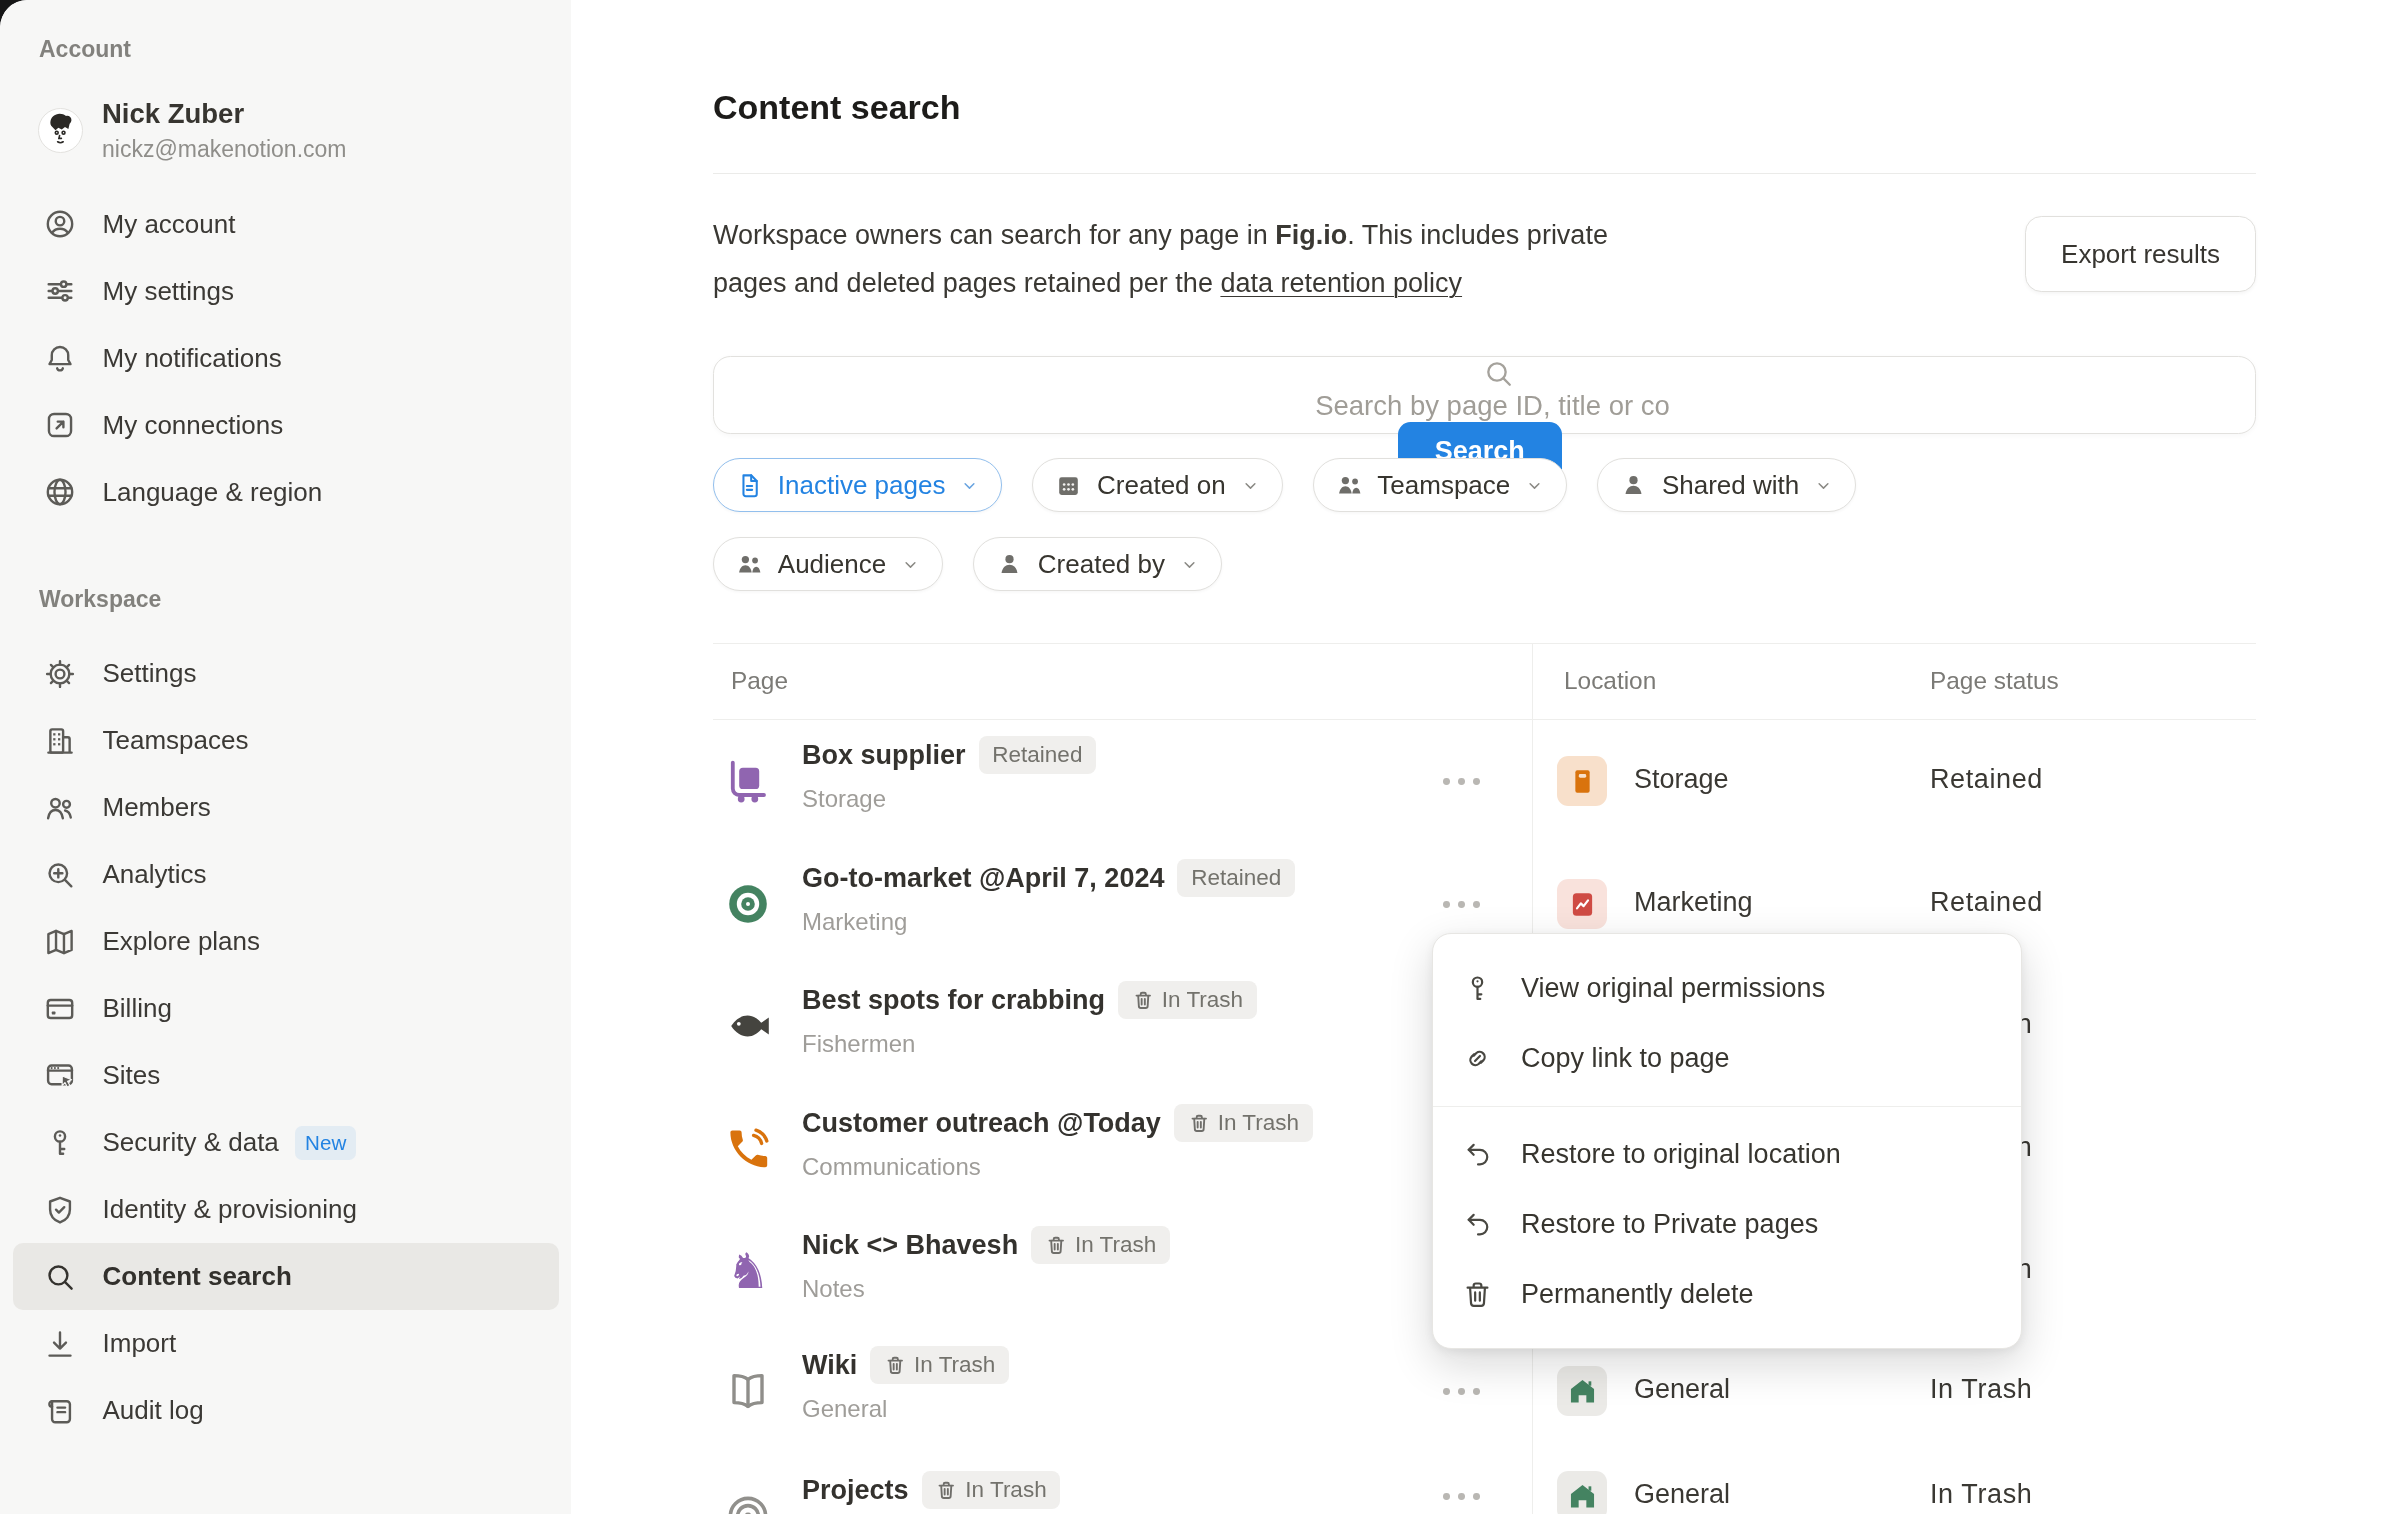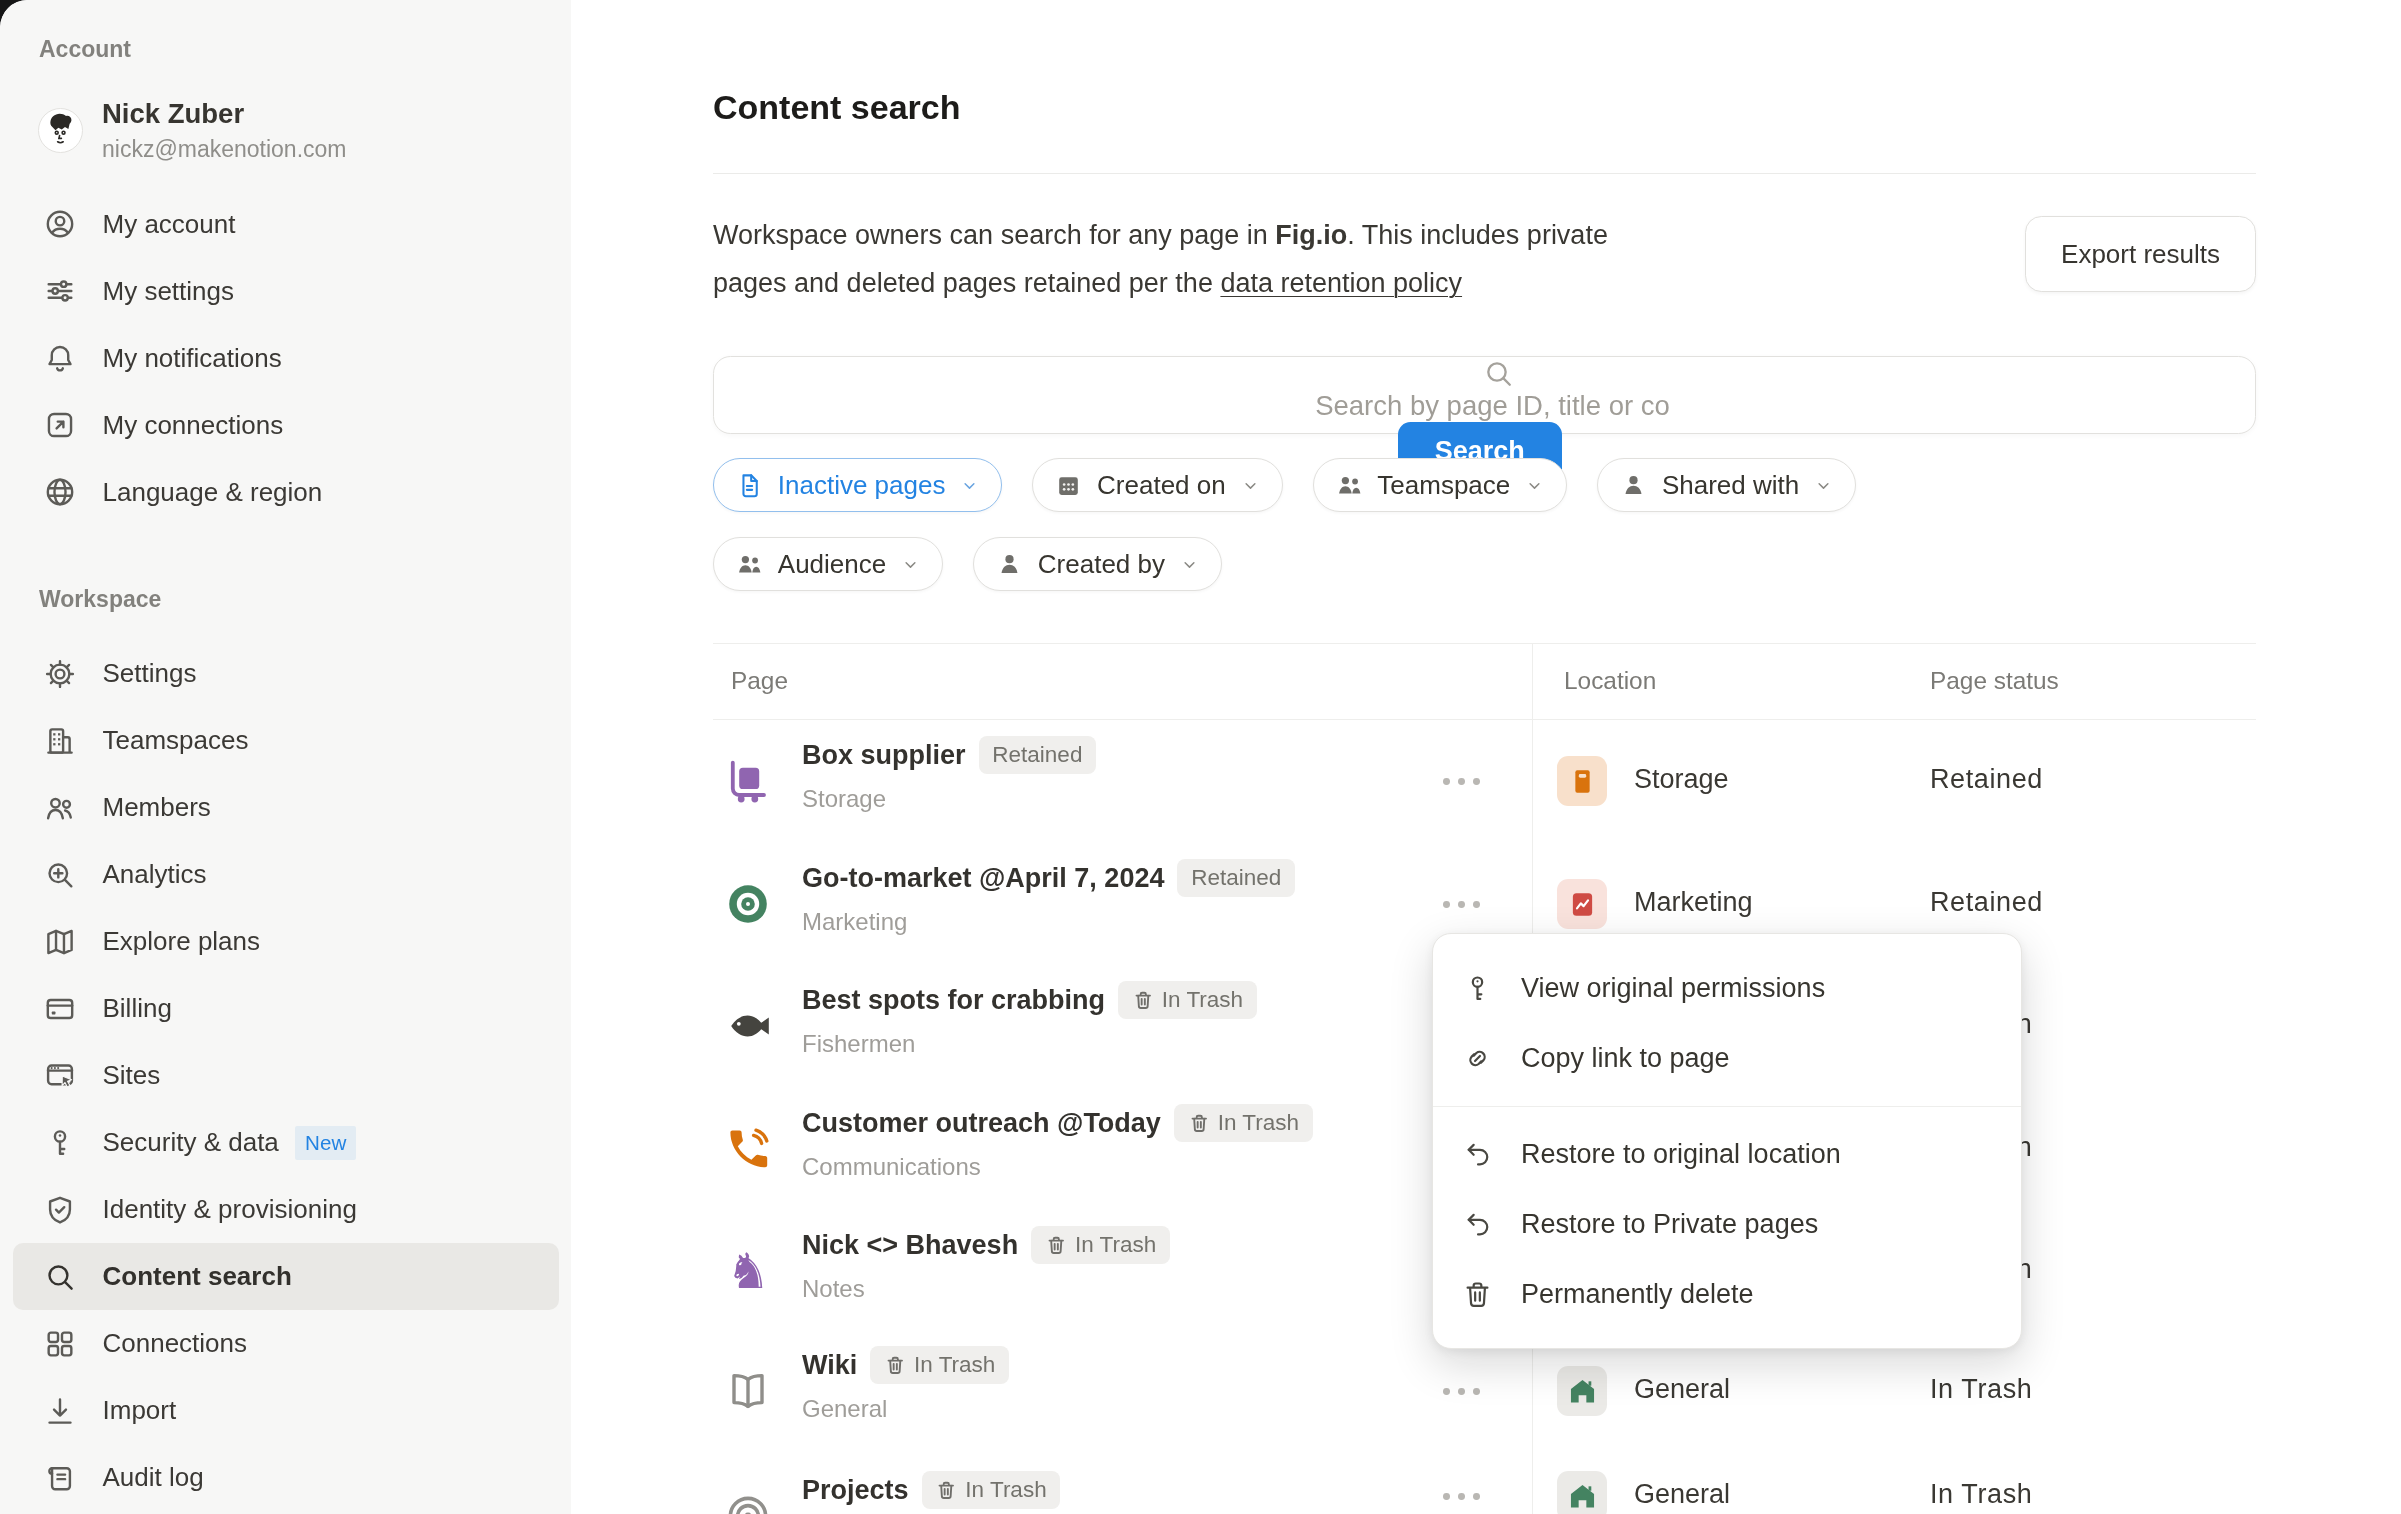--- a/index.html
+++ b/index.html
@@ -20,21 +20,21 @@
   .user-row { display:flex; align-items:center; margin:35px 0 27.5px 38px; }
   .avatar { width:45px; height:45px; border-radius:50%; background:#ffffff; border:1.3px solid #e3e2df; flex:0 0 auto; overflow:hidden; }
   .user-meta { margin-left:19px; }
   .user-name { font-size:27.5px; font-weight:600; color:#373530; }
   .user-email { font-size:23px; color:#8f8e8a; margin-top:6.3px; }
   .side-item { display:flex; align-items:center; height:67px; margin:0 12.5px; padding-left:30px; border-radius:10px; cursor:pointer; }
   .side-item.selected { background:#e9e8e5; }
   .sicon { width:34px; height:34px; flex:0 0 auto; display:flex; align-items:center; justify-content:center; }
   .slabel { margin-left:26px; font-size:26px; font-weight:500; color:#3b3935; white-space:nowrap; }
   .side-item.selected .slabel { font-weight:600; color:#32302c; }
-  .new-badge { margin-left:16.3px; font-size:20.6px; font-weight:500; color:#2383e2; background:rgba(35,131,226,.09); border-radius:2px; padding:5px 10px; }
+  .new-badge { margin-left:16.3px; font-size:20.6px; font-weight:500; color:#2383e2; background:rgba(35,131,226,.09); border-radius:7px; padding:5px 10px; }
 
   .icon-svg { width:100%; height:100%; stroke:#5c5b57; fill:none; stroke-width:1.7; stroke-linecap:round; stroke-linejoin:round; }
 
   
   .main { position:absolute; left:571px; top:0; right:0; bottom:0; background:#fff; }
   .page-title { position:absolute; left:142px; top:88px; font-size:34px; font-weight:700; color:#1d1c1a; }
   .title-divider { position:absolute; left:142px; top:173px; width:1543px; height:1.3px; background:#ebebe9; }
   .desc { position:absolute; left:142px; top:211px; font-size:27px; line-height:48px; color:#3a3833; }
   .desc b { font-weight:700; }
   .desc .link { text-decoration:underline; text-underline-offset:4.4px; text-decoration-thickness:1.3px; cursor:pointer; }
@@ -270,31 +270,20 @@
           <svg class="icon-svg" viewBox="0 0 24 24" style="stroke:#34322e">
             <circle cx="10.9" cy="10.9" r="6.3"></circle>
             <path d="M15.6 15.6l4.6 4.6"></path>
           </svg>
         </span>
       <span class="slabel">Content search</span>
     </div>
     <div class="side-item">
       <span class="sicon">
           <svg class="icon-svg" viewBox="0 0 24 24">
-            <rect x="4" y="4" width="6.6" height="6.6" rx="1.6"></rect>
-            <rect x="13.4" y="4" width="6.6" height="6.6" rx="1.6"></rect>
-            <rect x="4" y="13.4" width="6.6" height="6.6" rx="1.6"></rect>
-            <rect x="13.4" y="13.4" width="6.6" height="6.6" rx="1.6"></rect>
-          </svg>
-        </span>
-      <span class="slabel">Connections</span>
-    </div>
-    <div class="side-item">
-      <span class="sicon">
-          <svg class="icon-svg" viewBox="0 0 24 24">
             <path d="M12 3.8v11.4M7.8 11l4.2 4.2L16.2 11M4.6 20.2h14.8"></path>
           </svg>
         </span>
       <span class="slabel">Import</span>
     </div>
     <div class="side-item">
       <span class="sicon">
           <svg class="icon-svg" viewBox="0 0 24 24">
             <path d="M6.4 8.9A1.9 1.9 0 0 1 4.5 7 1.9 1.9 0 0 1 6.4 5.1h10.4A2.2 2.2 0 0 1 19 7.3v10.4a2.2 2.2 0 0 1-2.2 2.2H8.6a2.2 2.2 0 0 1-2.2-2.2V8.9z"></path>
             <path d="M6.4 5.1v3.8M10.2 9.6h5.4M10.2 12.8h5.4"></path>

